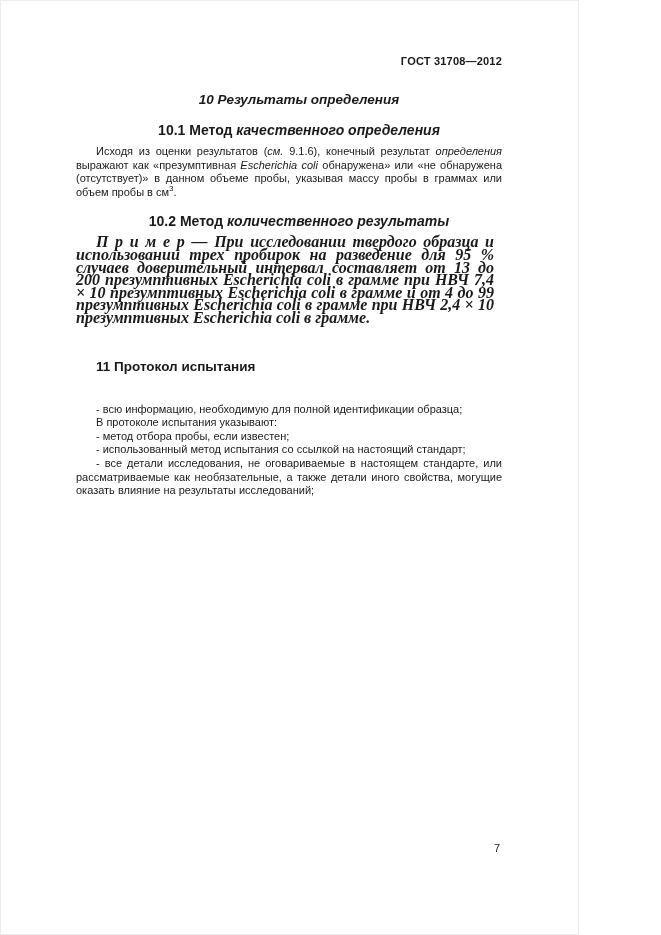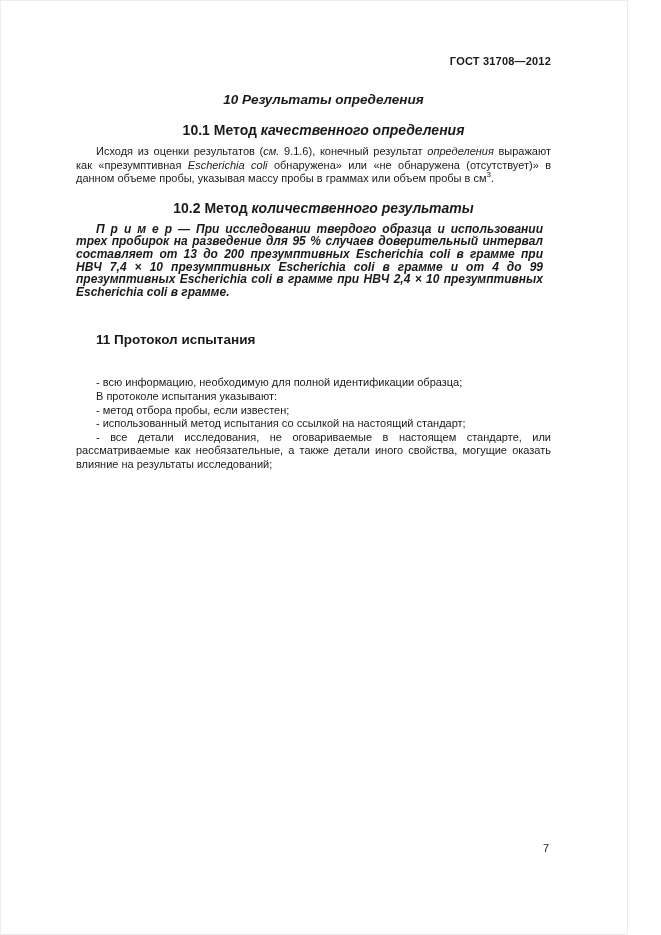--- a/index.html
+++ b/index.html
@@ -6,21 +6,21 @@
   body {
     width: 661px;
     height: 935px;
     background: #ffffff;
     font-family: "Liberation Sans", sans-serif;
     color: #1a1a1a;
     -webkit-font-smoothing: antialiased;
   }
   .page {
     position: relative;
-    width: 628px;
+    width: 579px;
     height: 935px;
     padding: 54px 76px 0 75px;
     box-sizing: border-box;
     background: #ffffff;
     border: 1px solid #ededed;
   }
   .doc-header {
     font-size: 11px;
     font-weight: 700;
     text-align: right;
@@ -48,26 +48,27 @@
     font-size: 11px;
     line-height: 13.6px;
     text-align: justify;
     text-indent: 20px;
   }
   p.body.nojust { text-align: left; }
   .i { font-style: italic; }
   sup { font-size: 8px; line-height: 0; }
   p.example {
     margin: 7px 8px 0 0;
-    font-size: 12px;
+    font-size: 16px;
     font-weight: 700;
     font-style: italic;
     line-height: 12.6px;
     text-align: justify;
     text-indent: 20px;
+    font-family: Liberation Serif, serif;
   }
   .page-number {
     position: absolute;
     right: 78px;
     bottom: 80px;
     font-size: 11px;
     font-weight: 400;
   }
 </style>
 </head>

